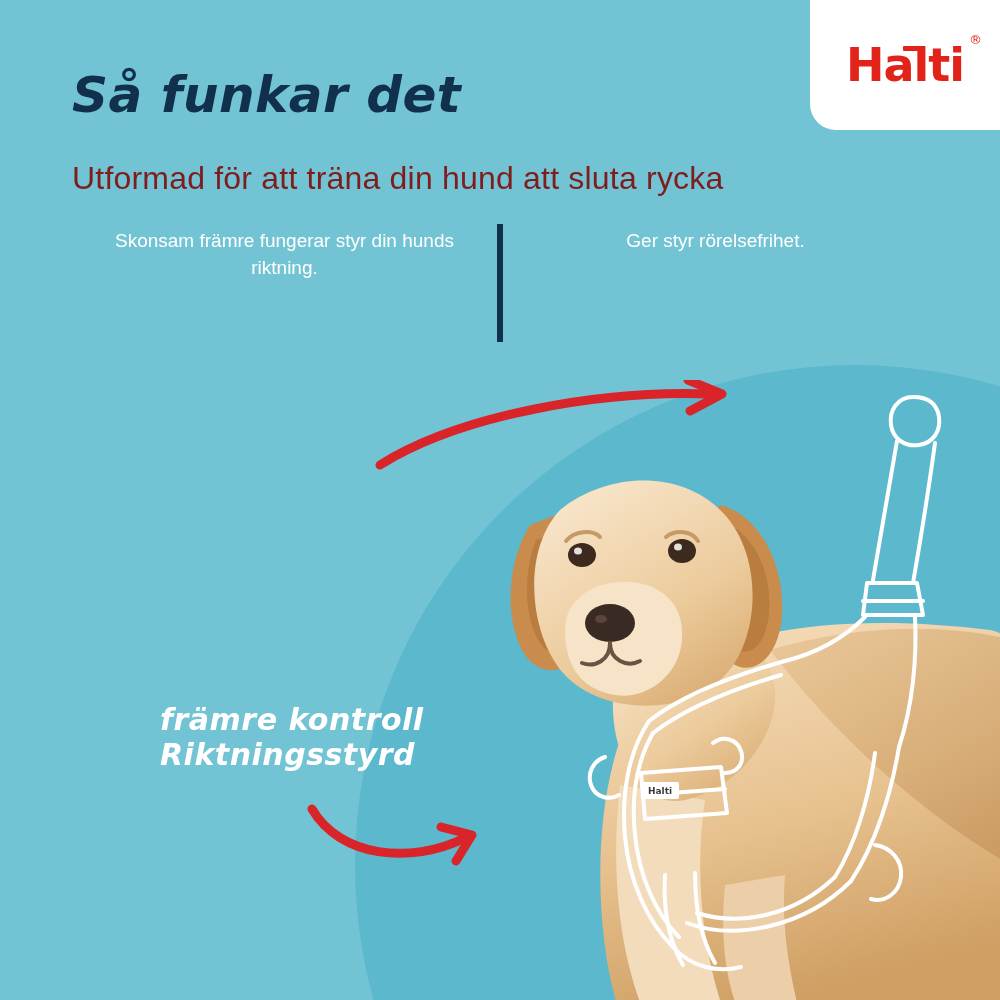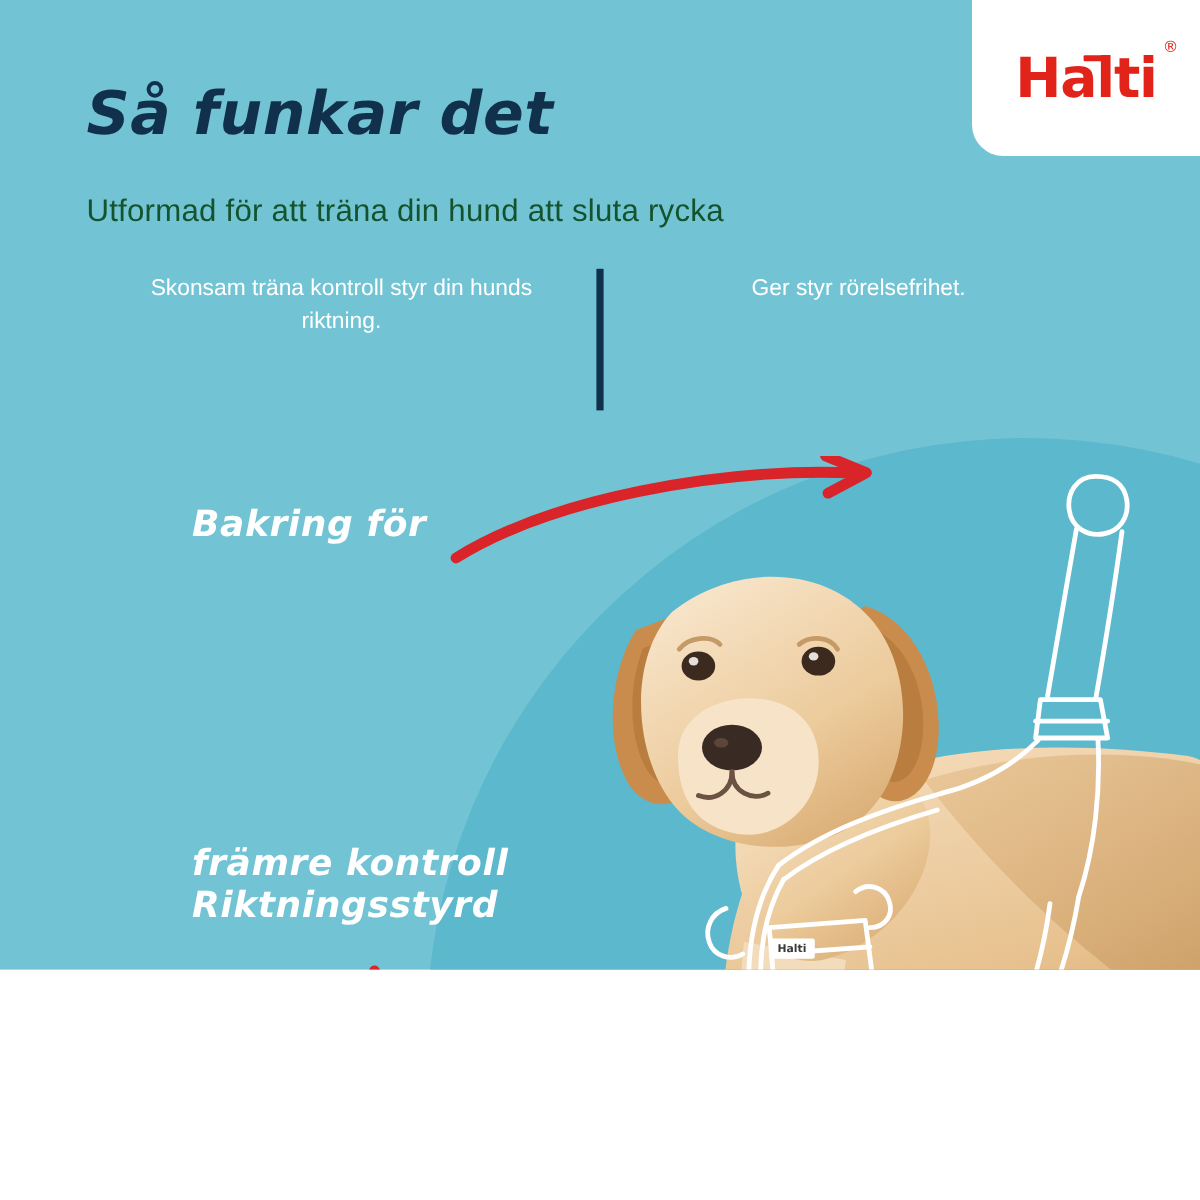--- a/index.html
+++ b/index.html
@@ -8,21 +8,21 @@
   }
   body {
     width: 1000px;
     height: 1000px;
     font-family: "Liberation Sans", sans-serif;
     overflow: hidden;
   }
   #page {
     position: relative;
     width: 1000px;
-    height: 808px;
+    height: 1000px;
     background: #72c4d4;
     overflow: hidden;
   }
 
   
   .bg-circle {
     position: absolute;
     left: 355px;
     top: 365px;
     width: 1000px;
@@ -79,22 +79,22 @@
     font-size: 50px;
     font-weight: bold;
     font-style: italic;
     color: #11304b;
     letter-spacing: 0.5px;
   }
   .subhead {
     position: absolute;
     left: 72px;
     top: 160px;
-    font-size: 26px;
-    color: #14532d;
+    font-size: 32px;
+    color: #7f1d1d;
     letter-spacing: 0.2px;
   }
 
   
   .features {
     position: absolute;
     left: 72px;
     top: 228px;
     width: 856px;
     display: flex;
@@ -176,28 +176,27 @@
 
   <div class="logo-badge">
     <div class="logo-text">Halti<span class="cross"></span></div>
     <div class="logo-reg">®</div>
   </div>
 
   <div class="headline">Så funkar det</div>
   <div class="subhead">Utformad för att träna din hund att sluta rycka</div>
 
   <div class="features">
-    <div class="feature">Skonsam träna kontroll styr din hunds riktning.</div>
+    <div class="feature">Skonsam främre fungerar styr din hunds riktning.</div>
     <div class="divider"></div>
     <div class="divider"></div>
     <div class="feature">Ger styr rörelsefrihet.</div>
   </div>
 
   <div class="callout callout-back">
-    <div>Bakring för</div>
   </div>
 
   <svg class="arrow-svg arrow-top" width="380" height="110" viewBox="0 0 380 110">
     <path d="M10,85 C90,35 230,10 340,14" stroke="#d9242a" stroke-width="9" fill="none" stroke-linecap="round"></path>
     <path d="M318,0 L352,14 L320,31" stroke="#d9242a" stroke-width="9" fill="none" stroke-linecap="round" stroke-linejoin="round"></path>
   </svg>
 
   <div class="callout callout-front">
     <div>främre kontroll</div>
     <div>Riktningsstyrd</div>

